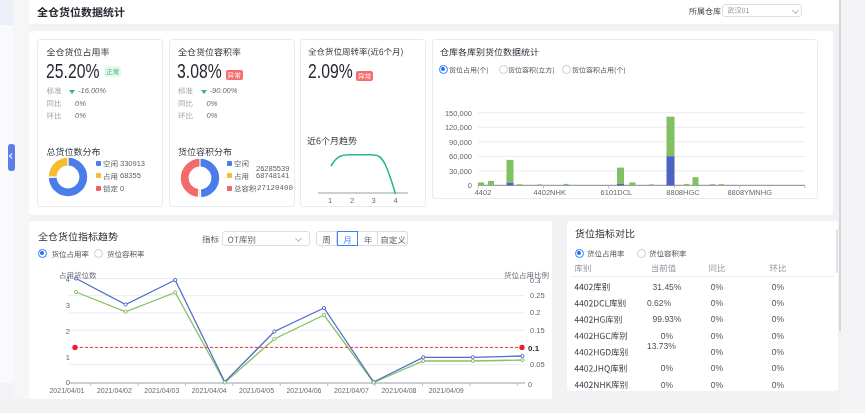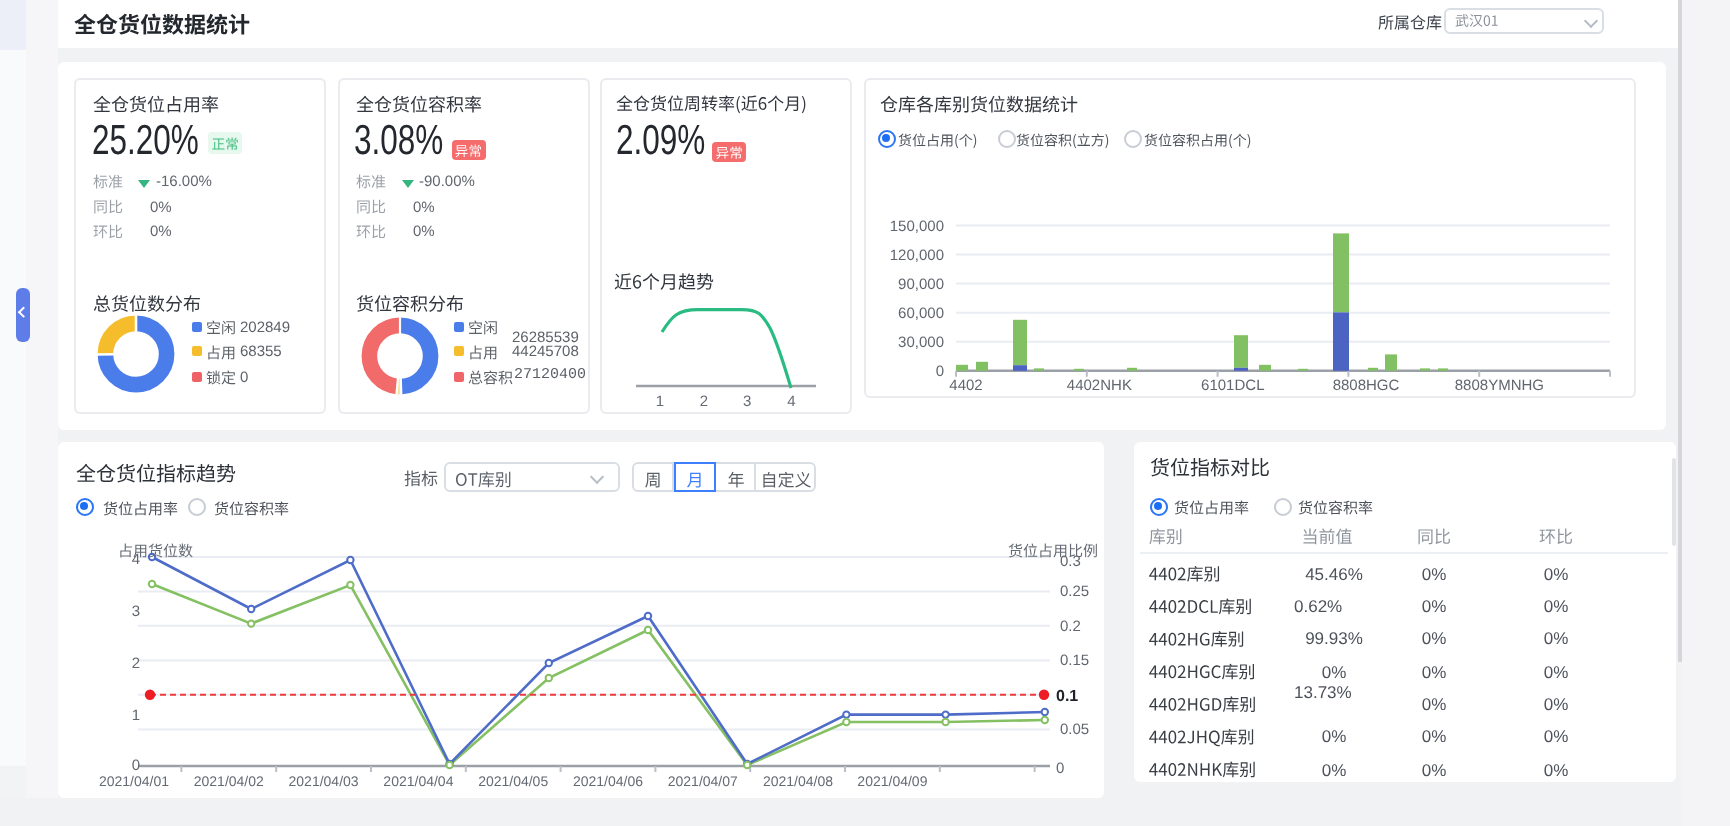--- a/index.html
+++ b/index.html
@@ -3,21 +3,21 @@
 <meta charset="utf-8">
 <style>
 *{margin:0;padding:0;box-sizing:border-box;}
 html,body{width:865px;height:413px;overflow:hidden;}
 body{position:relative;background:#f1f2f4;font-family:"Liberation Sans",sans-serif;color:#333;}
 .abs{position:absolute;}
 .panel{position:absolute;background:#fff;border-radius:3px;}
 .card{position:absolute;background:#fff;border:1px solid #eaebee;border-radius:3px;}
 .big{position:absolute;font-size:21px;color:#24282e;transform:scale(0.75,1);transform-origin:0 0;}
 .tag{position:absolute;border-radius:2px;}
-.rval{position:absolute;font-size:7.5px;color:#61666e;}
+.rval{position:absolute;font-size:7.5px;color:#61666e;font-style:italic;}
 .lgsq{position:absolute;width:5px;height:5px;border-radius:1px;}
 .lgv{position:absolute;font-size:7.5px;color:#5c6168;}
 .radio{position:absolute;width:9px;height:9px;border-radius:50%;background:#fff;}
 .radio.on{border:1.3px solid #2b76f5;}
 .radio.on::after{content:"";position:absolute;left:1.1px;top:1.1px;width:4.2px;height:4.2px;border-radius:50%;background:#1c6ff2;}
 .radio.off{border:1px solid #c8ccd4;}
 .sel{position:absolute;background:#fff;border:1px solid #d9dde4;border-radius:3px;}
 .chev{position:absolute;width:5px;height:5px;border-right:1px solid #b6bbc4;border-bottom:1px solid #b6bbc4;transform:rotate(45deg);}
 </style>
 </head>
@@ -40,21 +40,21 @@
 <div class="abs" style="left:69px;top:89.7px;width:0;height:0;border-left:3.2px solid transparent;border-right:3.2px solid transparent;border-top:4px solid #35b57f;"></div>
 <div class="rval" style="left:75px;top:98.5px;">0%</div>
 <div class="rval" style="left:75px;top:111px;">0%</div>
 <svg class="abs" style="left:48px;top:156.5px;" width="40" height="40" viewBox="0 0 40 40">
 <circle cx="20" cy="20" r="15.3" fill="none" stroke="#4a7cea" stroke-width="7.8" stroke-dasharray="71.9 96.13" transform="rotate(-90 20 20)"></circle>
 <circle cx="20" cy="20" r="15.3" fill="none" stroke="#f5bd2c" stroke-width="7.8" stroke-dasharray="24.2 96.13" stroke-dashoffset="-71.9" transform="rotate(-90 20 20)"></circle>
 <line x1="20.00" y1="9.20" x2="20.00" y2="0.20" stroke="#fff" stroke-width="1.3"></line>
 <line x1="9.20" y1="20.13" x2="0.20" y2="20.24" stroke="#fff" stroke-width="1.3"></line>
 </svg>
 <div class="lgsq" style="left:96px;top:160.5px;background:#4a7cea;"></div>
-<div class="lgv" style="left:120px;top:158.8px;">202849</div>
+<div class="lgv" style="left:120px;top:158.8px;">330913</div>
 <div class="lgsq" style="left:96px;top:173px;background:#f5bd2c;"></div>
 <div class="lgv" style="left:120px;top:171.3px;">68355</div>
 <div class="lgsq" style="left:96px;top:185.5px;background:#ee6166;"></div>
 <div class="lgv" style="left:120px;top:183.8px;">0</div>
 <div class="card" style="left:169px;top:39px;width:126px;height:168px;"></div>
 <div class="big" style="left:177px;top:59px;">3.08%</div>
 <div class="tag" style="left:225.5px;top:69.6px;width:17.5px;height:10.3px;background:#f56c6c;"></div>
 <div class="rval" style="left:209.5px;top:86px;">-90.00%</div>
 <div class="abs" style="left:200.5px;top:89.7px;width:0;height:0;border-left:3.2px solid transparent;border-right:3.2px solid transparent;border-top:4px solid #35b57f;"></div>
 <div class="rval" style="left:206.5px;top:98.5px;">0%</div>
@@ -63,21 +63,21 @@
 <circle cx="20" cy="20" r="15.3" fill="none" stroke="#4a7cea" stroke-width="7.8" stroke-dasharray="47.53 96.13" transform="rotate(-90 20 20)"></circle>
 <circle cx="20" cy="20" r="15.3" fill="none" stroke="#f7e4a0" stroke-width="7.8" stroke-dasharray="1.95 96.13" stroke-dashoffset="-47.53" transform="rotate(-90 20 20)"></circle>
 <circle cx="20" cy="20" r="15.3" fill="none" stroke="#f26b6b" stroke-width="7.8" stroke-dasharray="46.65 96.13" stroke-dashoffset="-49.48" transform="rotate(-90 20 20)"></circle>
 <line x1="20.00" y1="9.20" x2="20.00" y2="0.20" stroke="#fff" stroke-width="1.1"></line>
 <line x1="20.38" y1="30.79" x2="20.69" y2="39.79" stroke="#fff" stroke-width="1.1"></line>
 <line x1="19.00" y1="30.75" x2="18.17" y2="39.72" stroke="#fff" stroke-width="1.1"></line>
 </svg>
 <div class="lgsq" style="left:227px;top:160.5px;background:#4a7cea;"></div>
 <div class="lgv" style="left:256px;top:164px;">26285539</div>
 <div class="lgsq" style="left:227px;top:173px;background:#f5bd2c;"></div>
-<div class="lgv" style="left:256px;top:171.3px;">44245708</div>
+<div class="lgv" style="left:256px;top:171.3px;">68748141</div>
 <div class="lgsq" style="left:227px;top:185.5px;background:#f0656a;"></div>
 <div class="lgv" style="left:257px;top:183.8px;font-family:Liberation Mono, monospace;">27120400</div>
 <div class="card" style="left:300px;top:39px;width:126px;height:168px;"></div>
 <div class="big" style="left:307.5px;top:59px;">2.09%</div>
 <div class="tag" style="left:356px;top:70.5px;width:17px;height:10.5px;background:#f56c6c;"></div>
 <svg class="abs" style="left:300px;top:148px;" width="126" height="58" viewBox="0 0 126 58">
 <line x1="18" y1="45" x2="108" y2="45" stroke="#9aa0a6" stroke-width="1.2"></line>
 <path d="M31,18 C36,10 39,6.8 49,6.8 L71,6.8 C79,6.8 81,9 85,16 C89,24 92.5,36 95.5,46" fill="none" stroke="#2abb83" stroke-width="1.6"></path>
 <g font-size="7.5" fill="#646a73" text-anchor="middle">
 <text x="30" y="55">1</text>
@@ -229,21 +229,21 @@
       <text x="275" y="128">2021/04/06</text>
       <text x="322.4" y="128">2021/04/07</text>
       <text x="370" y="128">2021/04/08</text>
       <text x="417.2" y="128">2021/04/09</text>
 </g>
 </svg>
 <div class="panel" style="left:567px;top:221px;width:271px;height:170px;"></div>
 <div class="radio on" style="left:575px;top:248.5px;"></div>
 <div class="radio off" style="left:637px;top:248.5px;"></div>
 <div class="abs" style="left:570px;top:276px;width:264px;height:1px;background:#eceff4;"></div>
-<div class="abs" style="left:647px;top:281.7px;width:40px;text-align:center;font-size:8.5px;color:#4d525a;">45.46%</div>
+<div class="abs" style="left:647px;top:281.7px;width:40px;text-align:center;font-size:8.5px;color:#4d525a;">31.45%</div>
 <div class="abs" style="left:697px;top:281.7px;width:40px;text-align:center;font-size:8.5px;color:#4d525a;">0%</div>
 <div class="abs" style="left:758px;top:281.7px;width:40px;text-align:center;font-size:8.5px;color:#4d525a;">0%</div>
 <div class="abs" style="left:647px;top:298px;width:40px;text-align:left;font-size:8.5px;color:#4d525a;">0.62%</div>
 <div class="abs" style="left:697px;top:298px;width:40px;text-align:center;font-size:8.5px;color:#4d525a;">0%</div>
 <div class="abs" style="left:758px;top:298px;width:40px;text-align:center;font-size:8.5px;color:#4d525a;">0%</div>
 <div class="abs" style="left:647px;top:314.3px;width:40px;text-align:center;font-size:8.5px;color:#4d525a;">99.93%</div>
 <div class="abs" style="left:697px;top:314.3px;width:40px;text-align:center;font-size:8.5px;color:#4d525a;">0%</div>
 <div class="abs" style="left:758px;top:314.3px;width:40px;text-align:center;font-size:8.5px;color:#4d525a;">0%</div>
 <div class="abs" style="left:647px;top:330.6px;width:40px;text-align:center;font-size:8.5px;color:#4d525a;">0%</div>
 <div class="abs" style="left:697px;top:330.6px;width:40px;text-align:center;font-size:8.5px;color:#4d525a;">0%</div>

